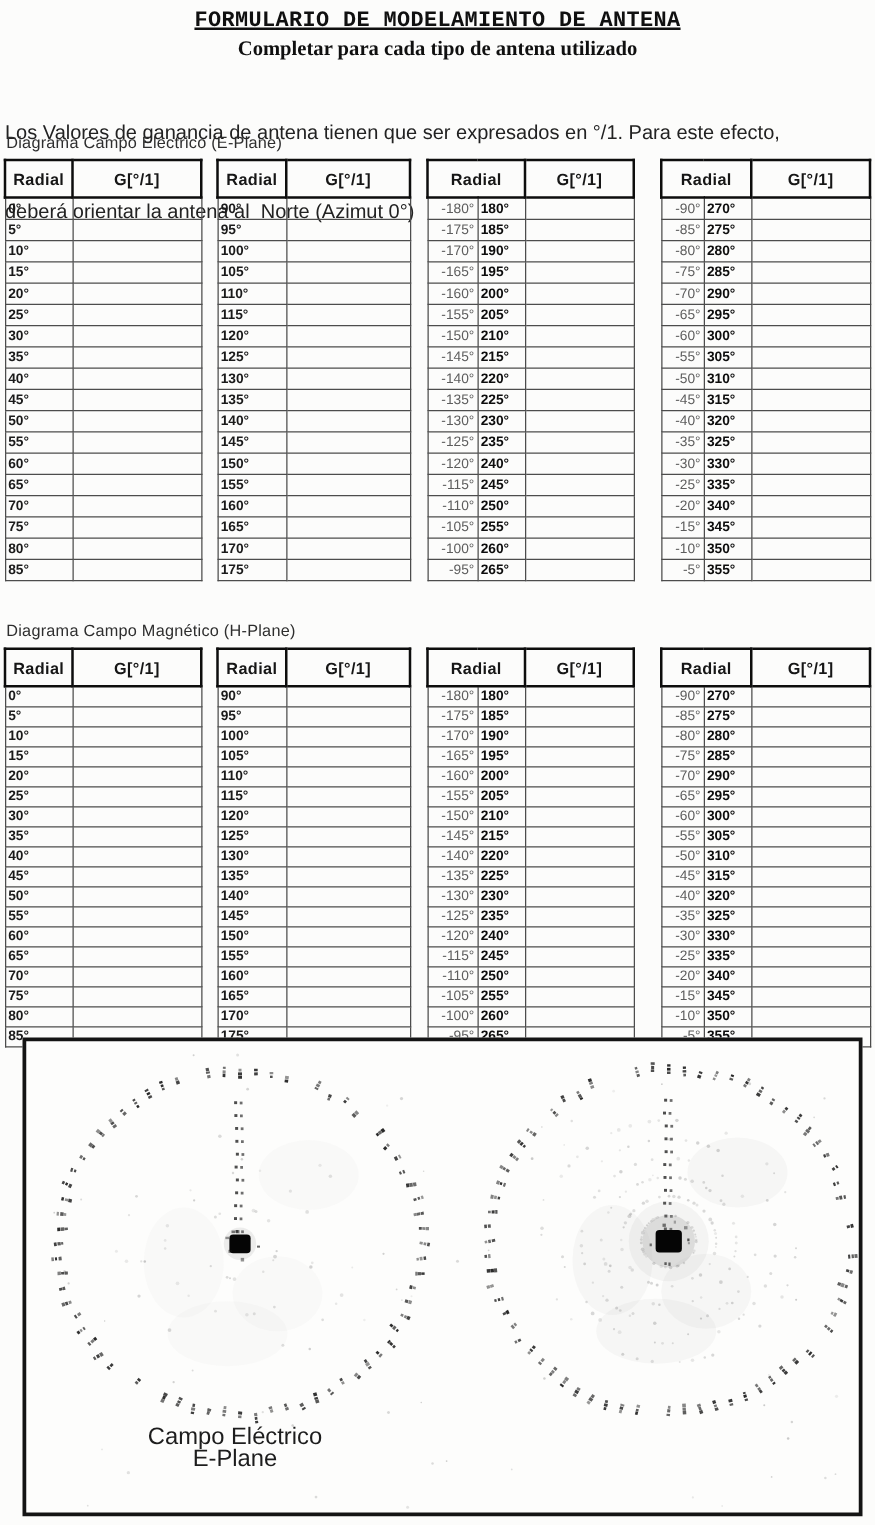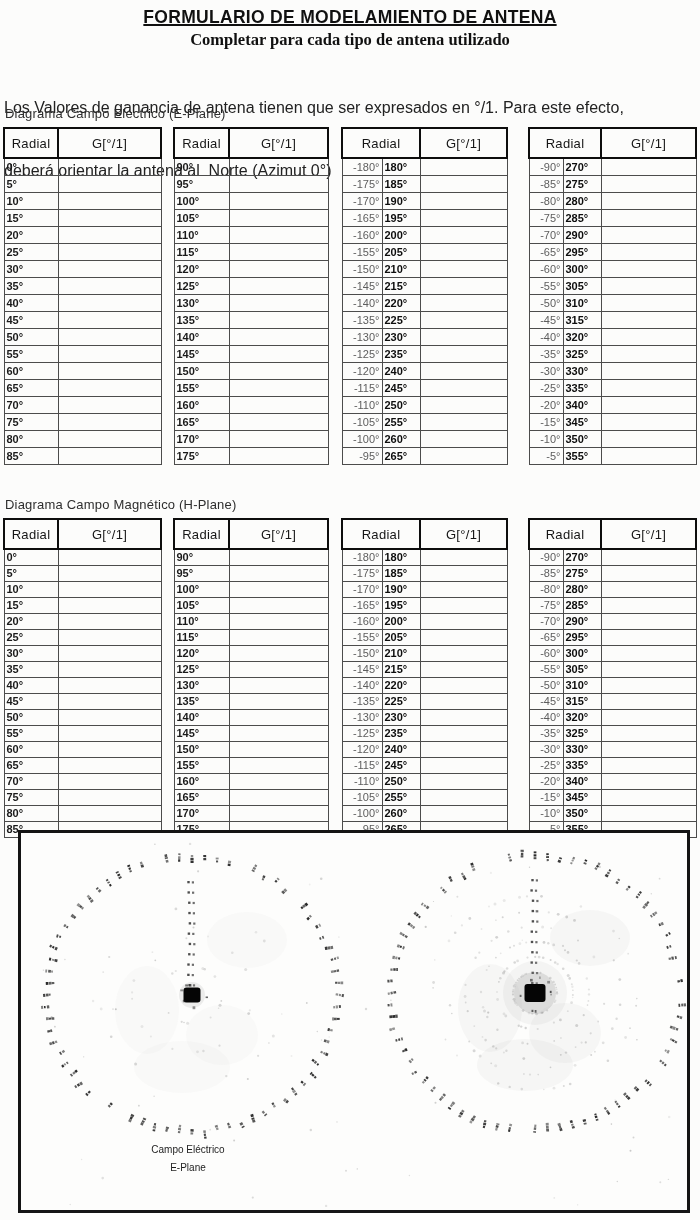--- a/index.html
+++ b/index.html
@@ -8,21 +8,21 @@
     position: relative;
     width: 700px; height: 1220px;
     background: #fcfcfb;
     font-family: "Liberation Sans", sans-serif;
     color: #1b1b1b;
     overflow: hidden;
   }
   .hdr { text-align: center; }
   .title {
     margin-top: 7px;
-    font-family: Liberation Sans, sans-serif;
+    font-family: Liberation Mono, monospace;
     font-weight: bold;
     font-size: 17.5px;
     letter-spacing: .3px;
     text-decoration: underline;
     text-decoration-thickness: 1.5px;
     color: #101010;
   }
   .subtitle {
     margin-top: 2px;
     font-family: "Liberation Serif", serif;
@@ -52,21 +52,21 @@
     position: absolute;
     top: 21px;
     border-collapse: collapse;
     table-layout: fixed;
     background: transparent;
   }
   table.rg th {
     border: 2.6px solid #0d0d0d;
     height: 30px;
     font-size: 13px;
-    font-weight: 400;
+    font-weight: 700;
     color: #161616;
     letter-spacing: .3px;
     padding: 0;
     text-align: center;
     vertical-align: middle;
     margin-left: 19px;
   }
   table.rg td {
     border: 1px solid #4c4c4c;
     font-size: 11px;
@@ -88,21 +88,21 @@
     width: 672px; height: 383px;
     border: 3.5px solid #141414;
     background: #fdfdfc;
   }
   .diagram-box svg { position: absolute; left: 0; top: 0; }
   .diag-label {
     position: absolute;
     top: 308px;
     width: 220px;
     text-align: center;
-    font-size: 10px;
+    font-size: 19px;
     line-height: 17.5px;
     color: #1d1d1d;
   }
   #diag-label-e { left: 57px; }
   #diag-label-h { left: 399px; }
 </style>
 </head>
 <body>
 
 <div class="hdr">

